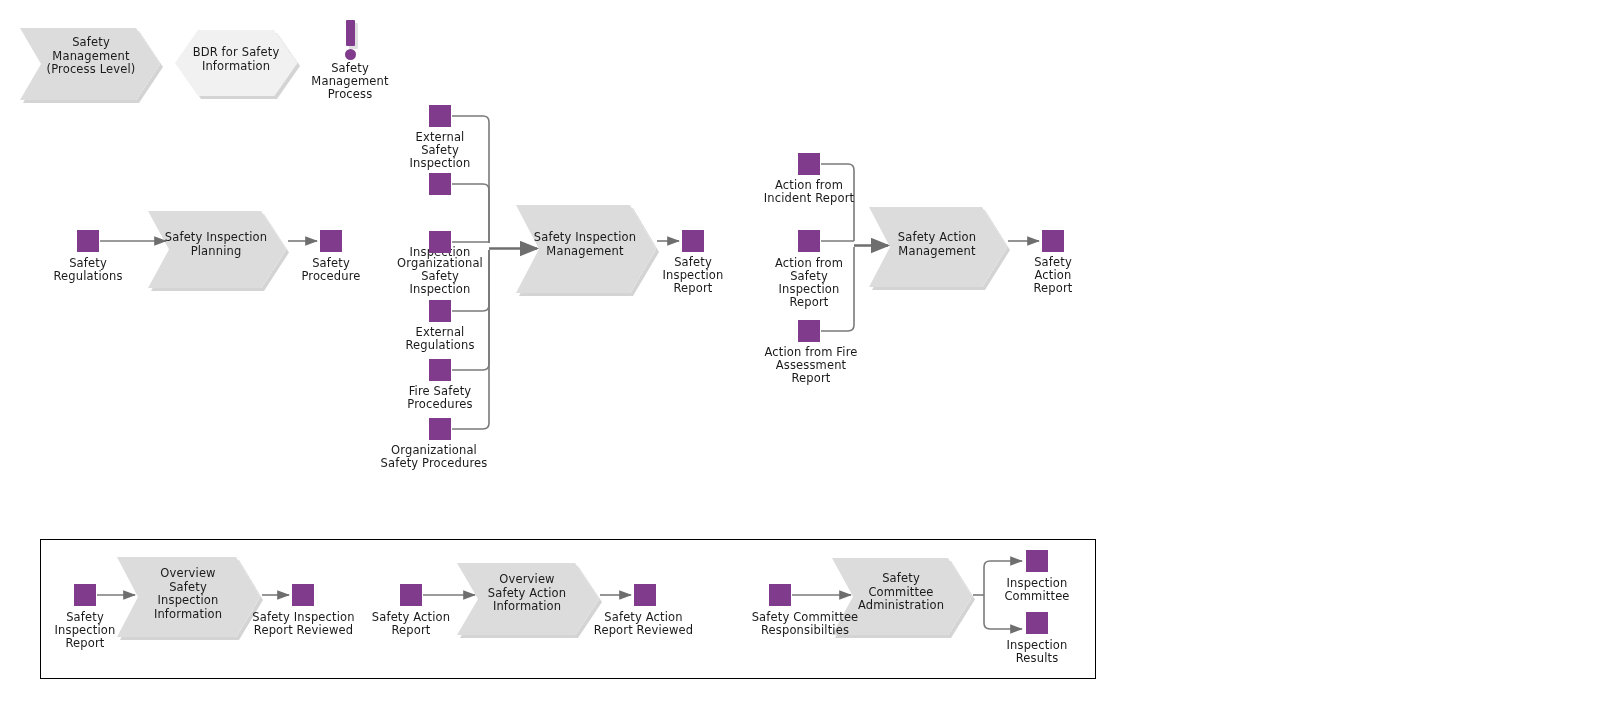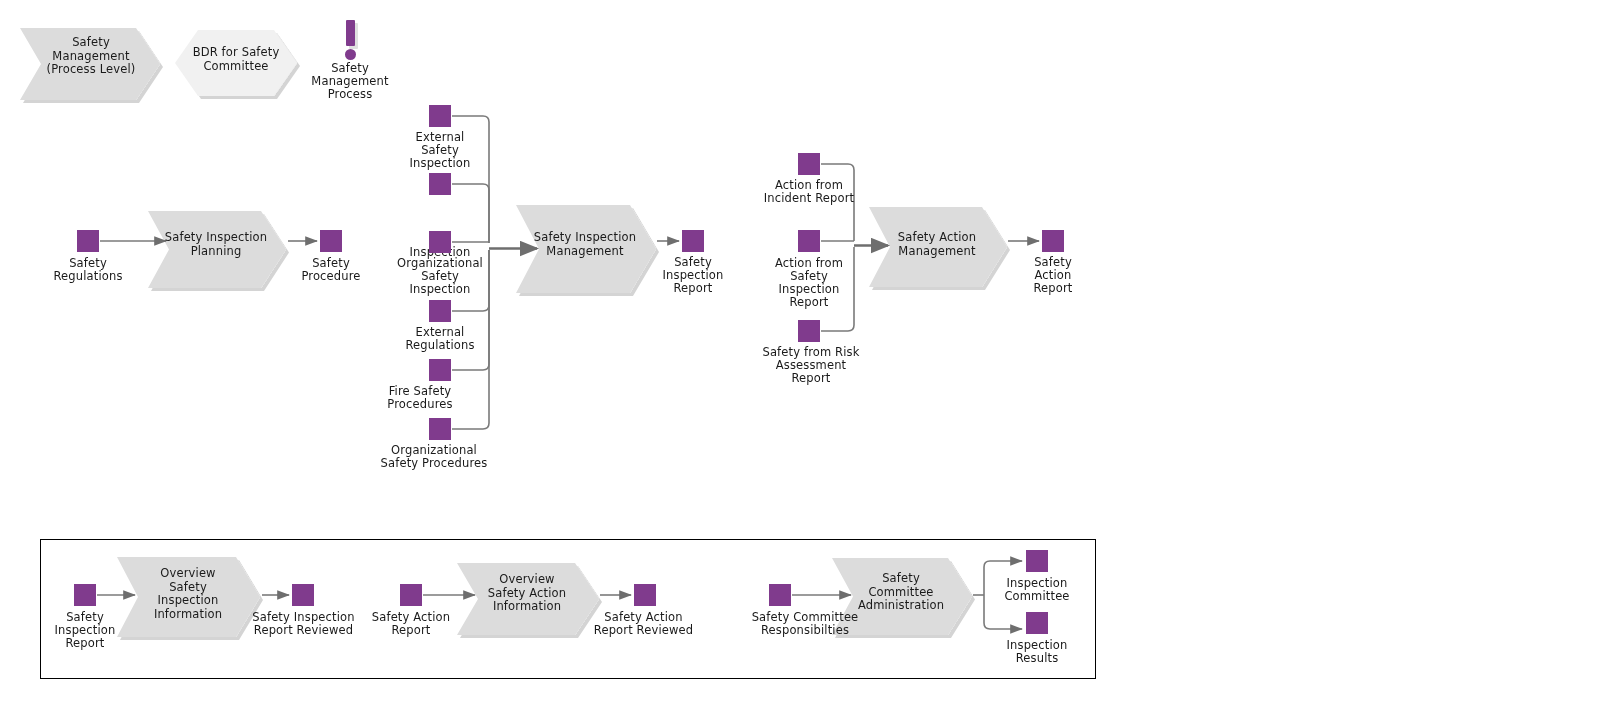--- a/index.html
+++ b/index.html
@@ -211,21 +211,21 @@
     <div class="bang-dot"></div>
   </div>
   <div class="node-label" style="left:298px; top:62px; width:104px;">Safety
 Management
 Process</div>
 
   <div class="shape-label" style="left:30px; top:36px; width:122px;">Safety
 Management
 (Process Level)</div>
   <div class="shape-label" style="left:180px; top:46px; width:112px;">BDR for Safety
-Committee</div>
+Information</div>
 
   <div class="shape-label" style="left:152px; top:231px; width:128px;">Safety Inspection
 Planning</div>
   <div class="shape-label" style="left:522px; top:231px; width:126px;">Safety Inspection
 Management</div>
   <div class="shape-label" style="left:875px; top:231px; width:124px;">Safety Action
 Management</div>
   <div class="shape-label" style="left:124px; top:567px; width:128px;">Overview
 Safety
 Inspection
@@ -257,21 +257,21 @@
   <div class="datasq" style="left:429px; top:231px;"></div>
   <div class="node-label" style="left:381px; top:257px; width:118px;">Organizational
 Safety
 Inspection</div>
 
   <div class="datasq" style="left:429px; top:300px;"></div>
   <div class="node-label" style="left:388px; top:326px; width:104px;">External
 Regulations</div>
 
   <div class="datasq" style="left:429px; top:359px;"></div>
-  <div class="node-label" style="left:368px; top:385px; width:104px;">Fire Safety
+  <div class="node-label" style="left:388px; top:385px; width:104px;">Fire Safety
 Procedures</div>
 
   <div class="datasq" style="left:429px; top:418px;"></div>
   <div class="node-label" style="left:375px; top:444px; width:118px;">Organizational
 Safety Procedures</div>
 
   <div class="datasq" style="left:682px; top:230px;"></div>
   <div class="node-label" style="left:641px; top:256px; width:104px;">Safety
 Inspection
 Report</div>
@@ -280,21 +280,21 @@
   <div class="node-label" style="left:747px; top:179px; width:124px;">Action from
 Incident Report</div>
 
   <div class="datasq" style="left:798px; top:230px;"></div>
   <div class="node-label" style="left:754px; top:257px; width:110px;">Action from
 Safety
 Inspection
 Report</div>
 
   <div class="datasq" style="left:798px; top:320px;"></div>
-  <div class="node-label" style="left:748px; top:346px; width:126px;">Safety from Risk
+  <div class="node-label" style="left:748px; top:346px; width:126px;">Action from Fire
 Assessment
 Report</div>
 
   <div class="datasq" style="left:1042px; top:230px;"></div>
   <div class="node-label" style="left:1001px; top:256px; width:104px;">Safety
 Action
 Report</div>
 
   <div class="datasq" style="left:74px; top:584px;"></div>
   <div class="node-label" style="left:33px; top:611px; width:104px;">Safety

